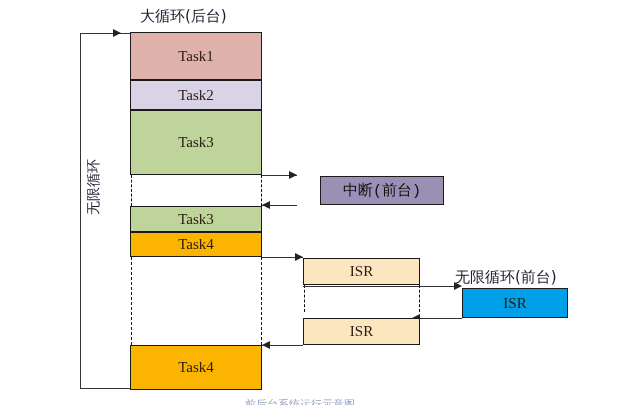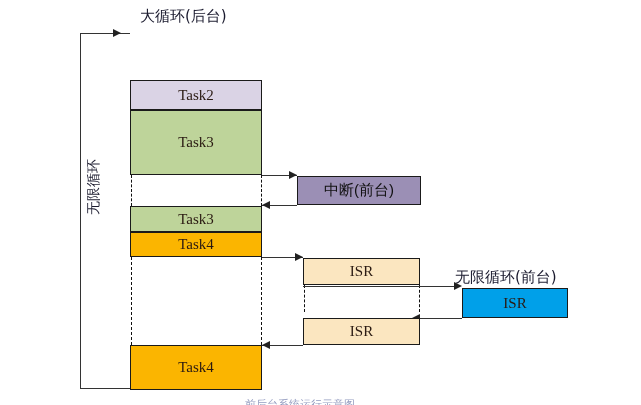--- a/index.html
+++ b/index.html
@@ -21,21 +21,21 @@
 
   .box{
     position:absolute;
     box-sizing:border-box;
     border:1px solid #1a1a1a;
     display:flex;align-items:center;justify-content:center;
     color:#2a1a12;
     font-size:15px;
     font-family:"Liberation Serif", serif;
   }
-  .box.cjkbox{font-family:Liberation Sans, sans-serif;font-size:15px;color:#111;}
+  .box.cjkbox{font-family:Liberation Mono, monospace;font-size:15px;color:#111;margin-left:23px;}
 
   
   .slot-white{
     position:absolute;box-sizing:border-box;
     border-left:0;border-right:0;
     background:#ffffff;
   }
 
   
   .vdash{
@@ -95,20 +95,23 @@
 
 <div id="stage">
 
   <div class="lbl cjk" style="left:140px;top:7px;">大循环(后台)</div>
 
   <div class="bracket" style="left:80px;top:33px;width:50px;height:356px;"></div>
 
   <div class="arrow-r" style="left:113px;top:28.5px;"></div>
   <div class="vtext" style="left:57px;top:178px;width:70px;text-align:center;">无限循环</div>
 
+  <div class="box" style="left:130px;top:32px;width:132px;height:48px;background:#dfb1ab;">
+    <span>Task1</span>
+  </div>
 
   <div class="box" style="left:130px;top:80px;width:132px;height:30px;background:#dad3e5;align-items:center;">
     <span>Task2</span>
   </div>
 
   <div class="box" style="left:130px;top:110px;width:132px;height:65px;background:#bed49a;">
     <span>Task3</span>
   </div>
 
   <div class="slot-white" style="left:130px;top:175px;width:132px;height:31px;"></div>

